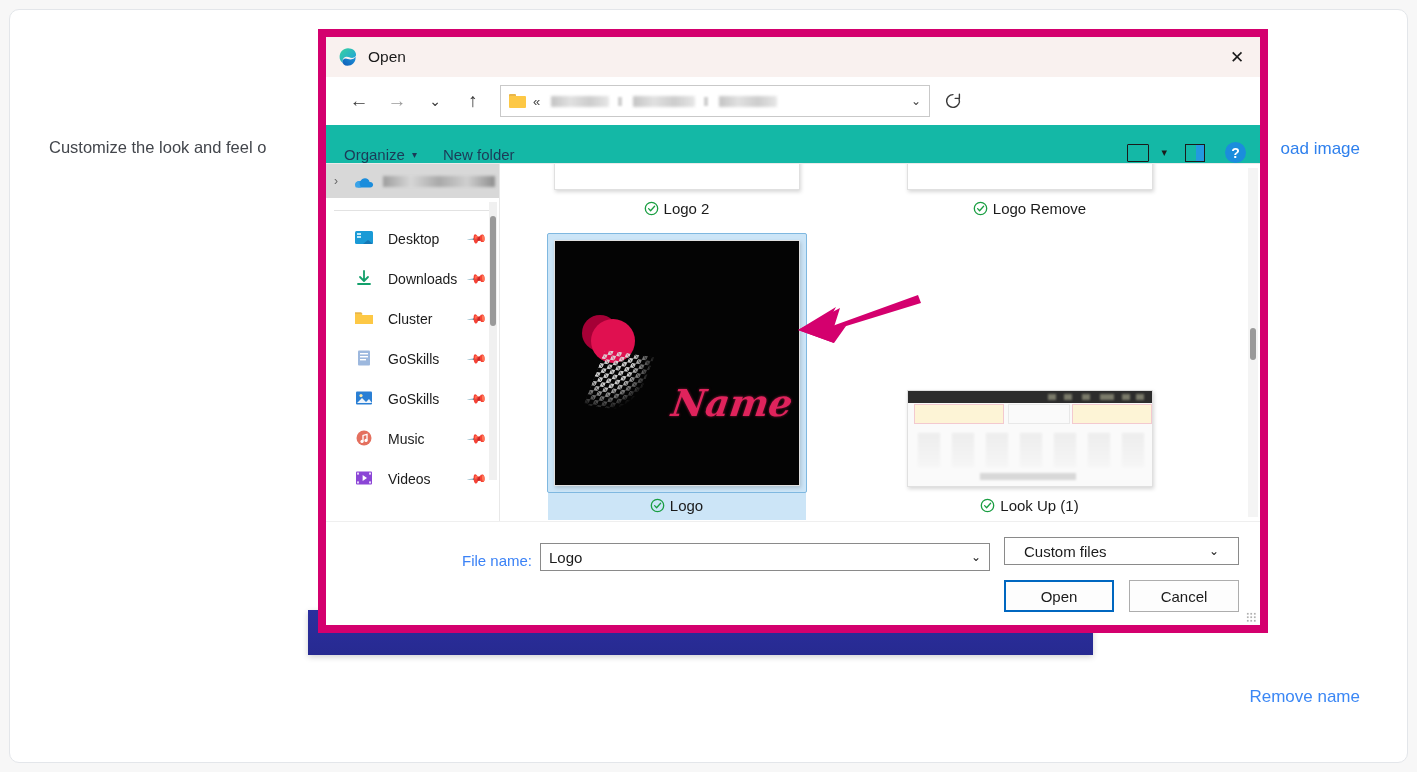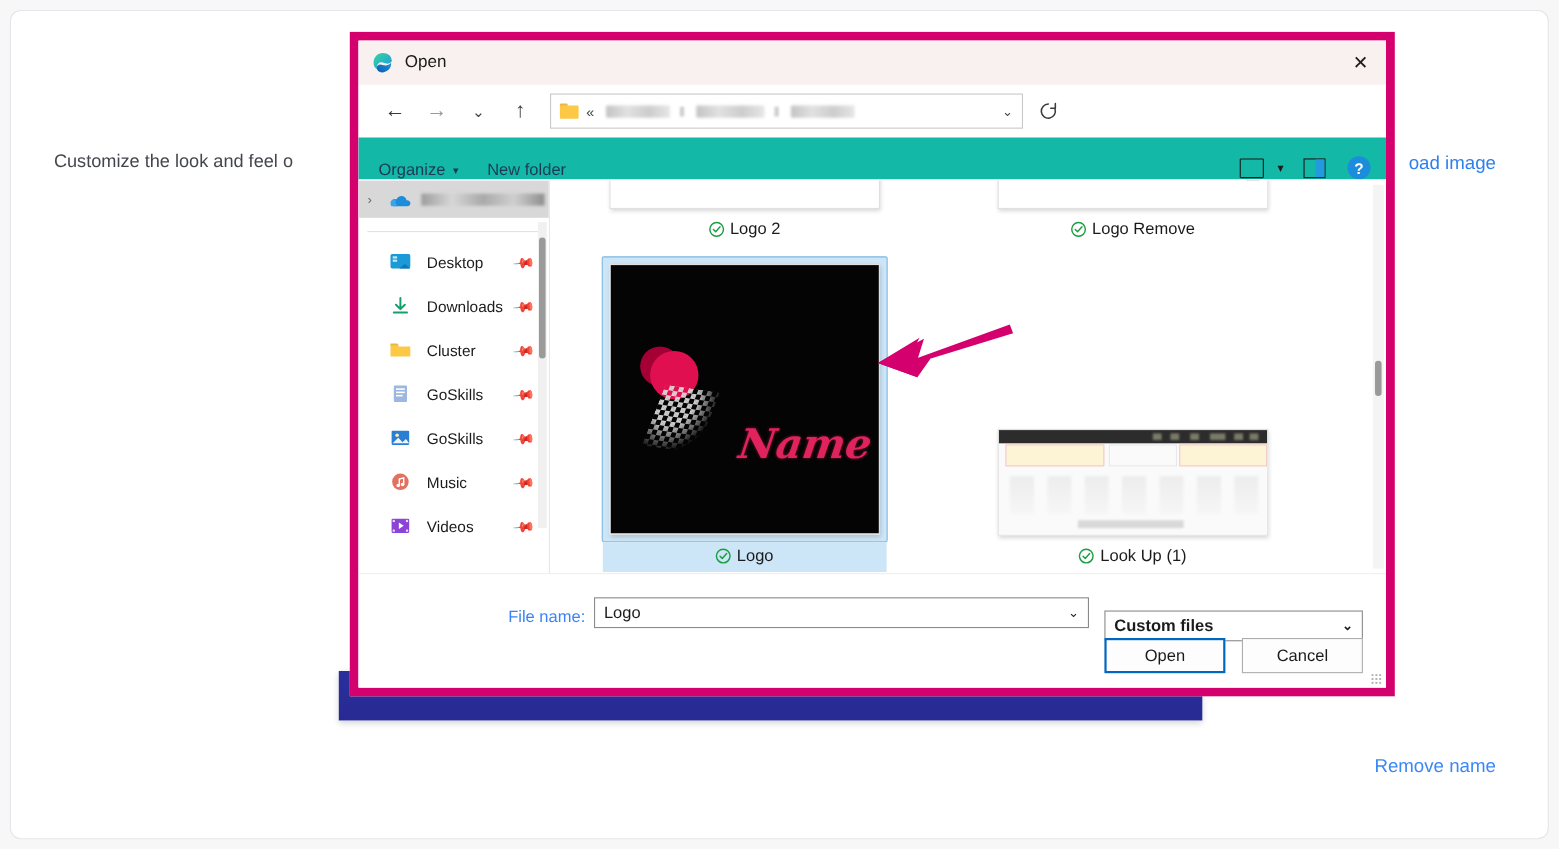--- a/index.html
+++ b/index.html
@@ -234,23 +234,23 @@
   
   .dlg-foot { flex: none; height: 104px; background: #fff;
     border-top: 1px solid #efefef; position: relative; }
   .fn-label { position: absolute; left: 136px; top: 30px; font-size: 15px;
     color: #3b82f6; }
   .fn-box { position: absolute; left: 214px; top: 21px; width: 450px; height: 28px;
     border: 1px solid #8a8a8a; background: #fff; display: flex; align-items: center;
     padding: 0 8px; cursor: text; }
   .fn-box span { font-size: 15px; color: #1b1b1b; }
   .fn-box .cv { margin-left: auto; font-size: 12px; color: #1b1b1b; }
-  .ft-box { position: absolute; left: 678px; top: 33px; width: 235px; height: 28px;
+  .ft-box { position: absolute; left: 678px; top: 15px; width: 235px; height: 28px;
     border: 1px solid #8a8a8a; background: #fff; display: flex; align-items: center;
-    padding: 0 8px; cursor: pointer; font-weight: bold; }
+    padding: 0 19px; cursor: pointer; }
   .ft-box span { font-size: 15px; color: #1b1b1b; }
   .ft-box .cv { margin-left: auto; font-size: 12px; color: #1b1b1b; }
   .btn { position: absolute; top: 58px; height: 32px; width: 110px;
     display: flex; align-items: center; justify-content: center;
     font-size: 15px; color: #1b1b1b; background: #fdfdfd;
     border: 1px solid #adadad; cursor: pointer; }
   .btn.primary { left: 678px; border: 2px solid #0067c0; }
   .btn.secondary { left: 803px; }
   .grip { position: absolute; right: 4px; bottom: 3px; width: 10px; height: 10px;
     background-image: radial-gradient(#b0b0b0 40%, transparent 41%);

